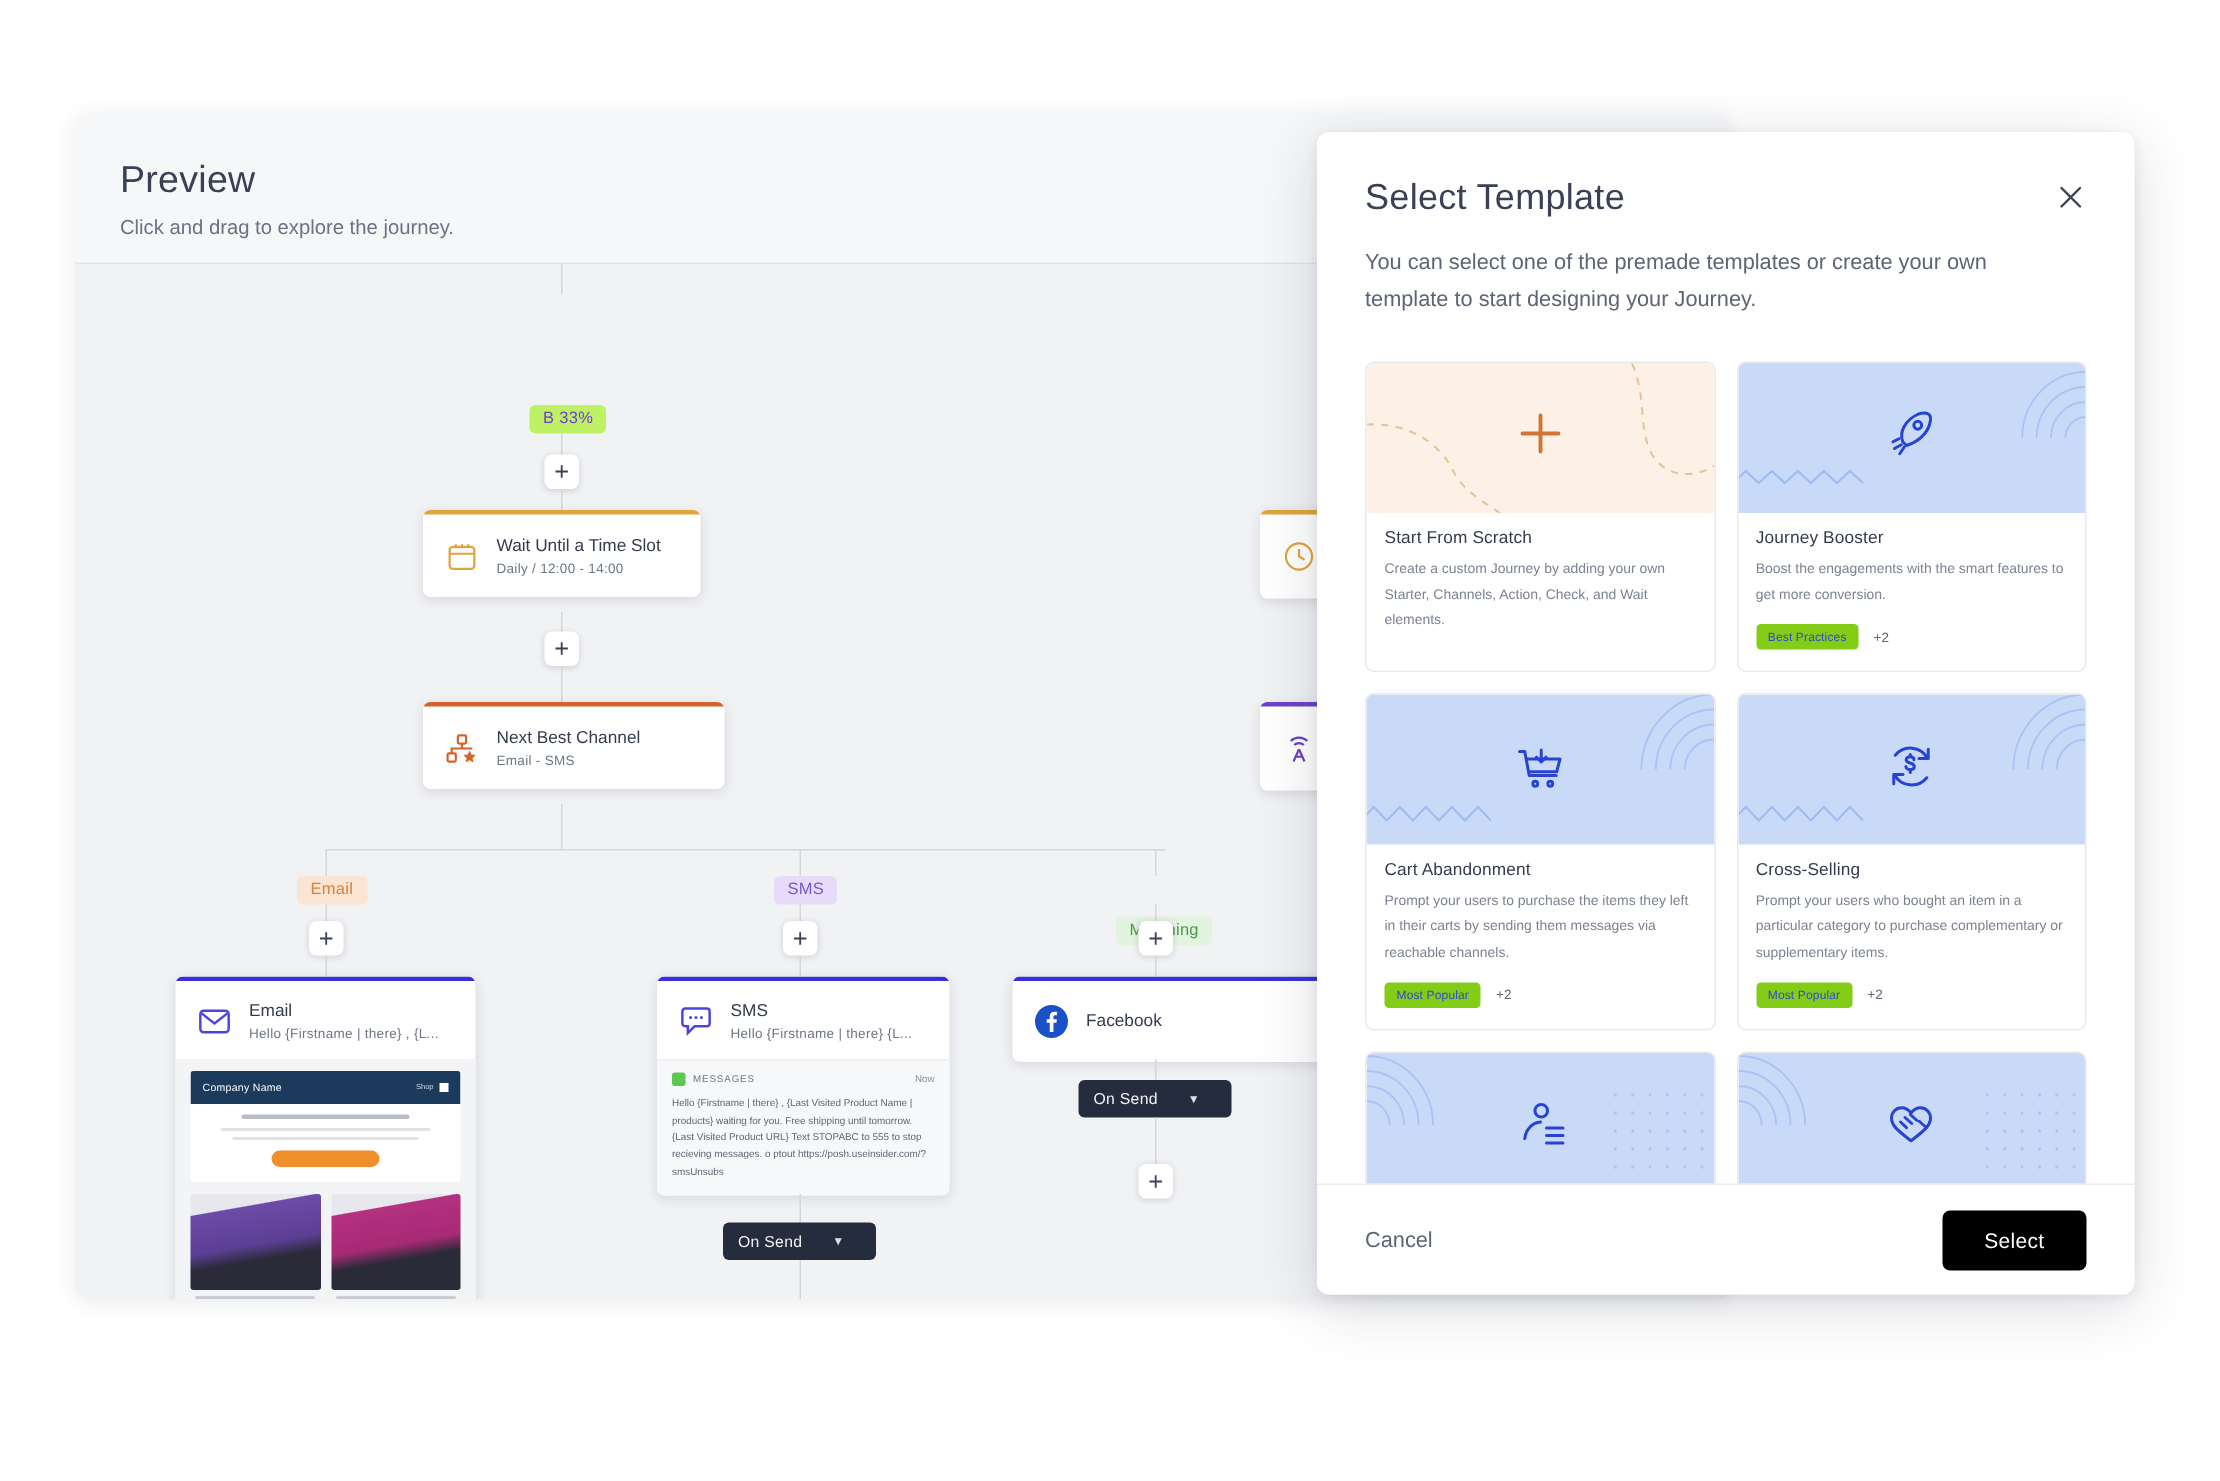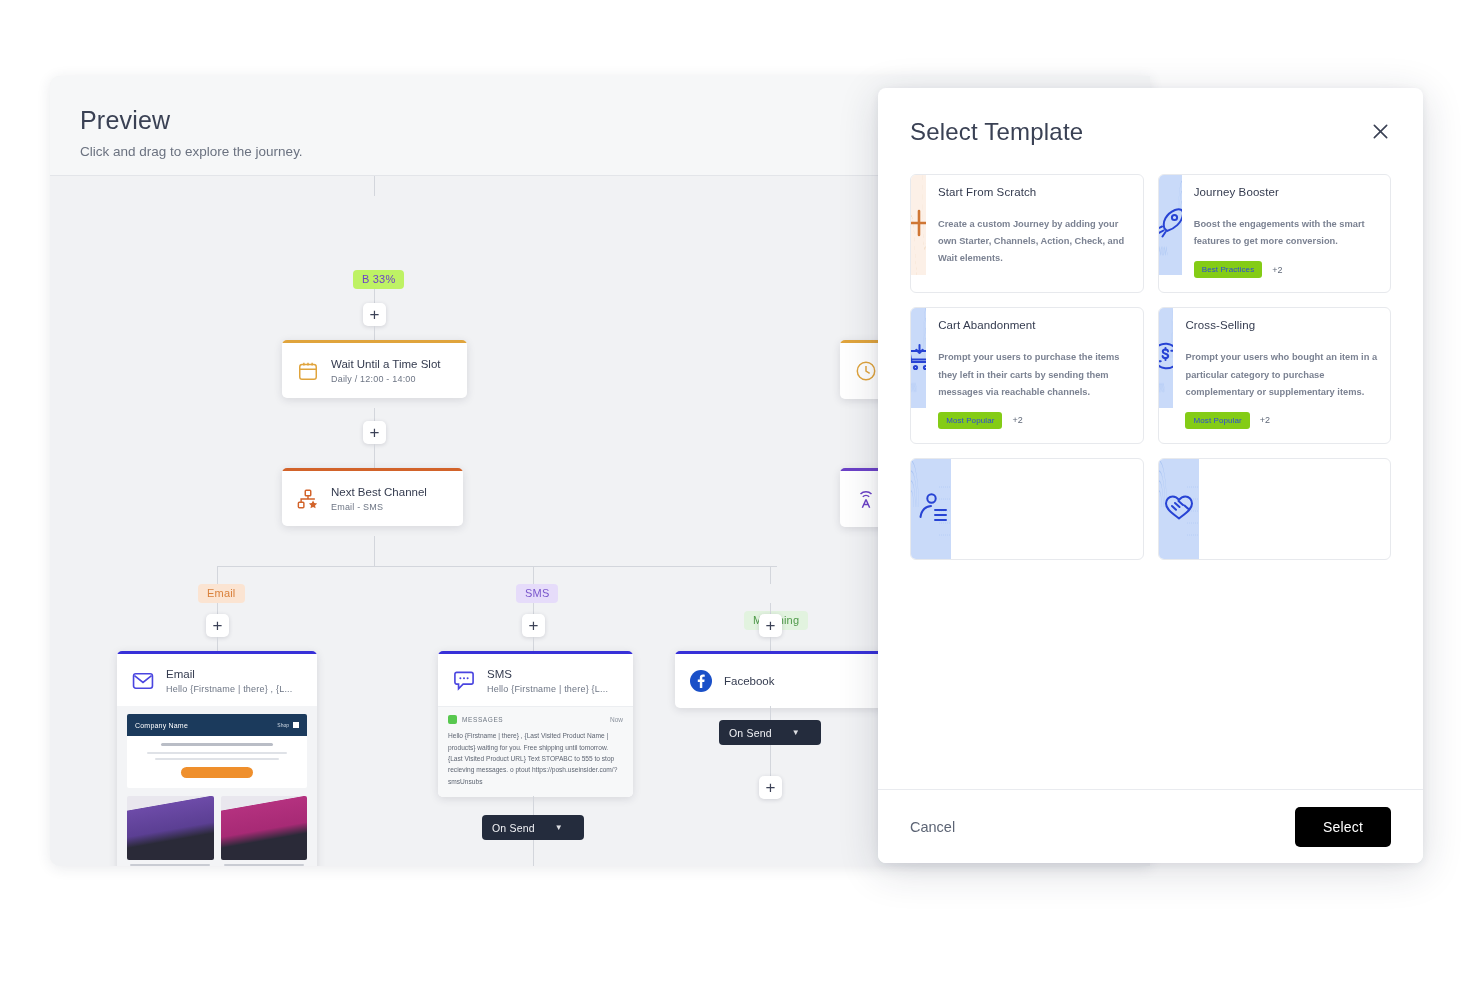--- a/index.html
+++ b/index.html
@@ -106,28 +106,28 @@
   #modal-title{ font-size:24px; color:#3a4154; letter-spacing:.2px; font-weight:400; }
   #modal-desc{ margin-top:17px; font-size:14.5px; line-height:1.72; color:#5d6575; max-width:445px; }
   #close-btn{
     position:absolute; right:30px; top:30px; width:26px; height:26px; cursor:pointer;
     display:flex; align-items:center; justify-content:center;
   }
   #modal-body{ flex:1 1 auto; overflow:hidden; padding:28px 32px 0; }
   .grid{ display:grid; grid-template-columns:1fr 1fr; gap:14px; }
   .tcard{
     border:1px solid #e7e9ed; border-radius:6px; overflow:hidden; background:#fff;
-    display:flex; cursor:pointer;
+    display:flex; flex-direction:column; cursor:pointer;
   }
   .thumb{ height:100px; position:relative; overflow:hidden; display:flex; align-items:center; justify-content:center; }
   .thumb.peach{ background:#fcf0e7; }
   .thumb.blue{ background:#c9daf9; }
   .tinfo{ padding:11px 12px 14px; flex:1 1 auto; }
   .tname{ font-size:11.5px; color:#343b4f; letter-spacing:.1px; }
-  .tdesc{ margin-top:18px; font-size:9.3px; line-height:1.85; color:#7b8292;font-weight:bold; }
+  .tdesc{ margin-top:6px; font-size:9.3px; line-height:1.85; color:#7b8292; }
   .tags{ margin-top:11px; display:flex; align-items:center; gap:10px; }
   .tag{ background:#84cc16; color:#2c4bd6; font-size:8px; padding:4px 8px; border-radius:3px; letter-spacing:.1px; }
   .more{ font-size:9px; color:#5f6878; }
   #modal-foot{
     flex:0 0 auto; height:74px; border-top:1px solid #e9ebef;
     display:flex; align-items:center; justify-content:space-between; padding:0 32px;
     background:#fff;
   }
   #cancel-btn{ font-size:14.5px; color:#5d6575; background:none; border:none; cursor:pointer; font-family:inherit; }
   #select-btn{
@@ -170,21 +170,21 @@
             <div class="t1">Wait Until a Time Slot</div>
             <div class="t2">Daily / 12:00 - 14:00</div>
           </div>
         </div>
       </div>
 
       <div class="vline" style="left:324px; top:232px; height:26px;"></div>
       <div class="plus" style="left:313px; top:245px;"></div>
       <div class="vline" style="left:324px; top:268px; height:24px;"></div>
 
-      <div class="node" style="left:232px; top:292px; width:181px;">
+      <div class="node" style="left:232px; top:292px; width:201px;">
         <div class="bar" style="background:#d2632a;"></div>
         <div class="body">
           <div class="ico">
             <svg width="22" height="22" viewBox="0 0 24 24" fill="none" stroke="#d2632a" stroke-width="1.6">
               <rect x="9" y="2.5" width="6" height="6" rx="1"></rect>
               <rect x="1.5" y="15.5" width="6" height="6" rx="1"></rect>
               <path d="M12 8.5v3.5M4.5 15.5V12h15"></path>
               <path d="M17.5 13.5l1.4 2.9 3.1.4-2.3 2.2.6 3.1-2.8-1.5-2.8 1.5.6-3.1-2.3-2.2 3.1-.4z" fill="#d2632a" stroke="none"></path>
             </svg>
           </div>
@@ -341,20 +341,21 @@
         </div>
       </div>
 
     </div>
   </div>
 
   <div id="modal">
 
     <div id="modal-head">
       <div id="modal-title">Select Template</div>
+      <div id="modal-desc">You can select one of the premade templates or create your own template to start designing your Journey.</div>
       <div id="close-btn">
         <svg width="19" height="19" viewBox="0 0 20 20" fill="none" stroke="#3a4154" stroke-width="1.7" stroke-linecap="round">
           <path d="M3.5 3.5l13 13M16.5 3.5l-13 13"></path>
         </svg>
       </div>
     </div>
 
     <div id="modal-body">
       <div class="grid">
 

